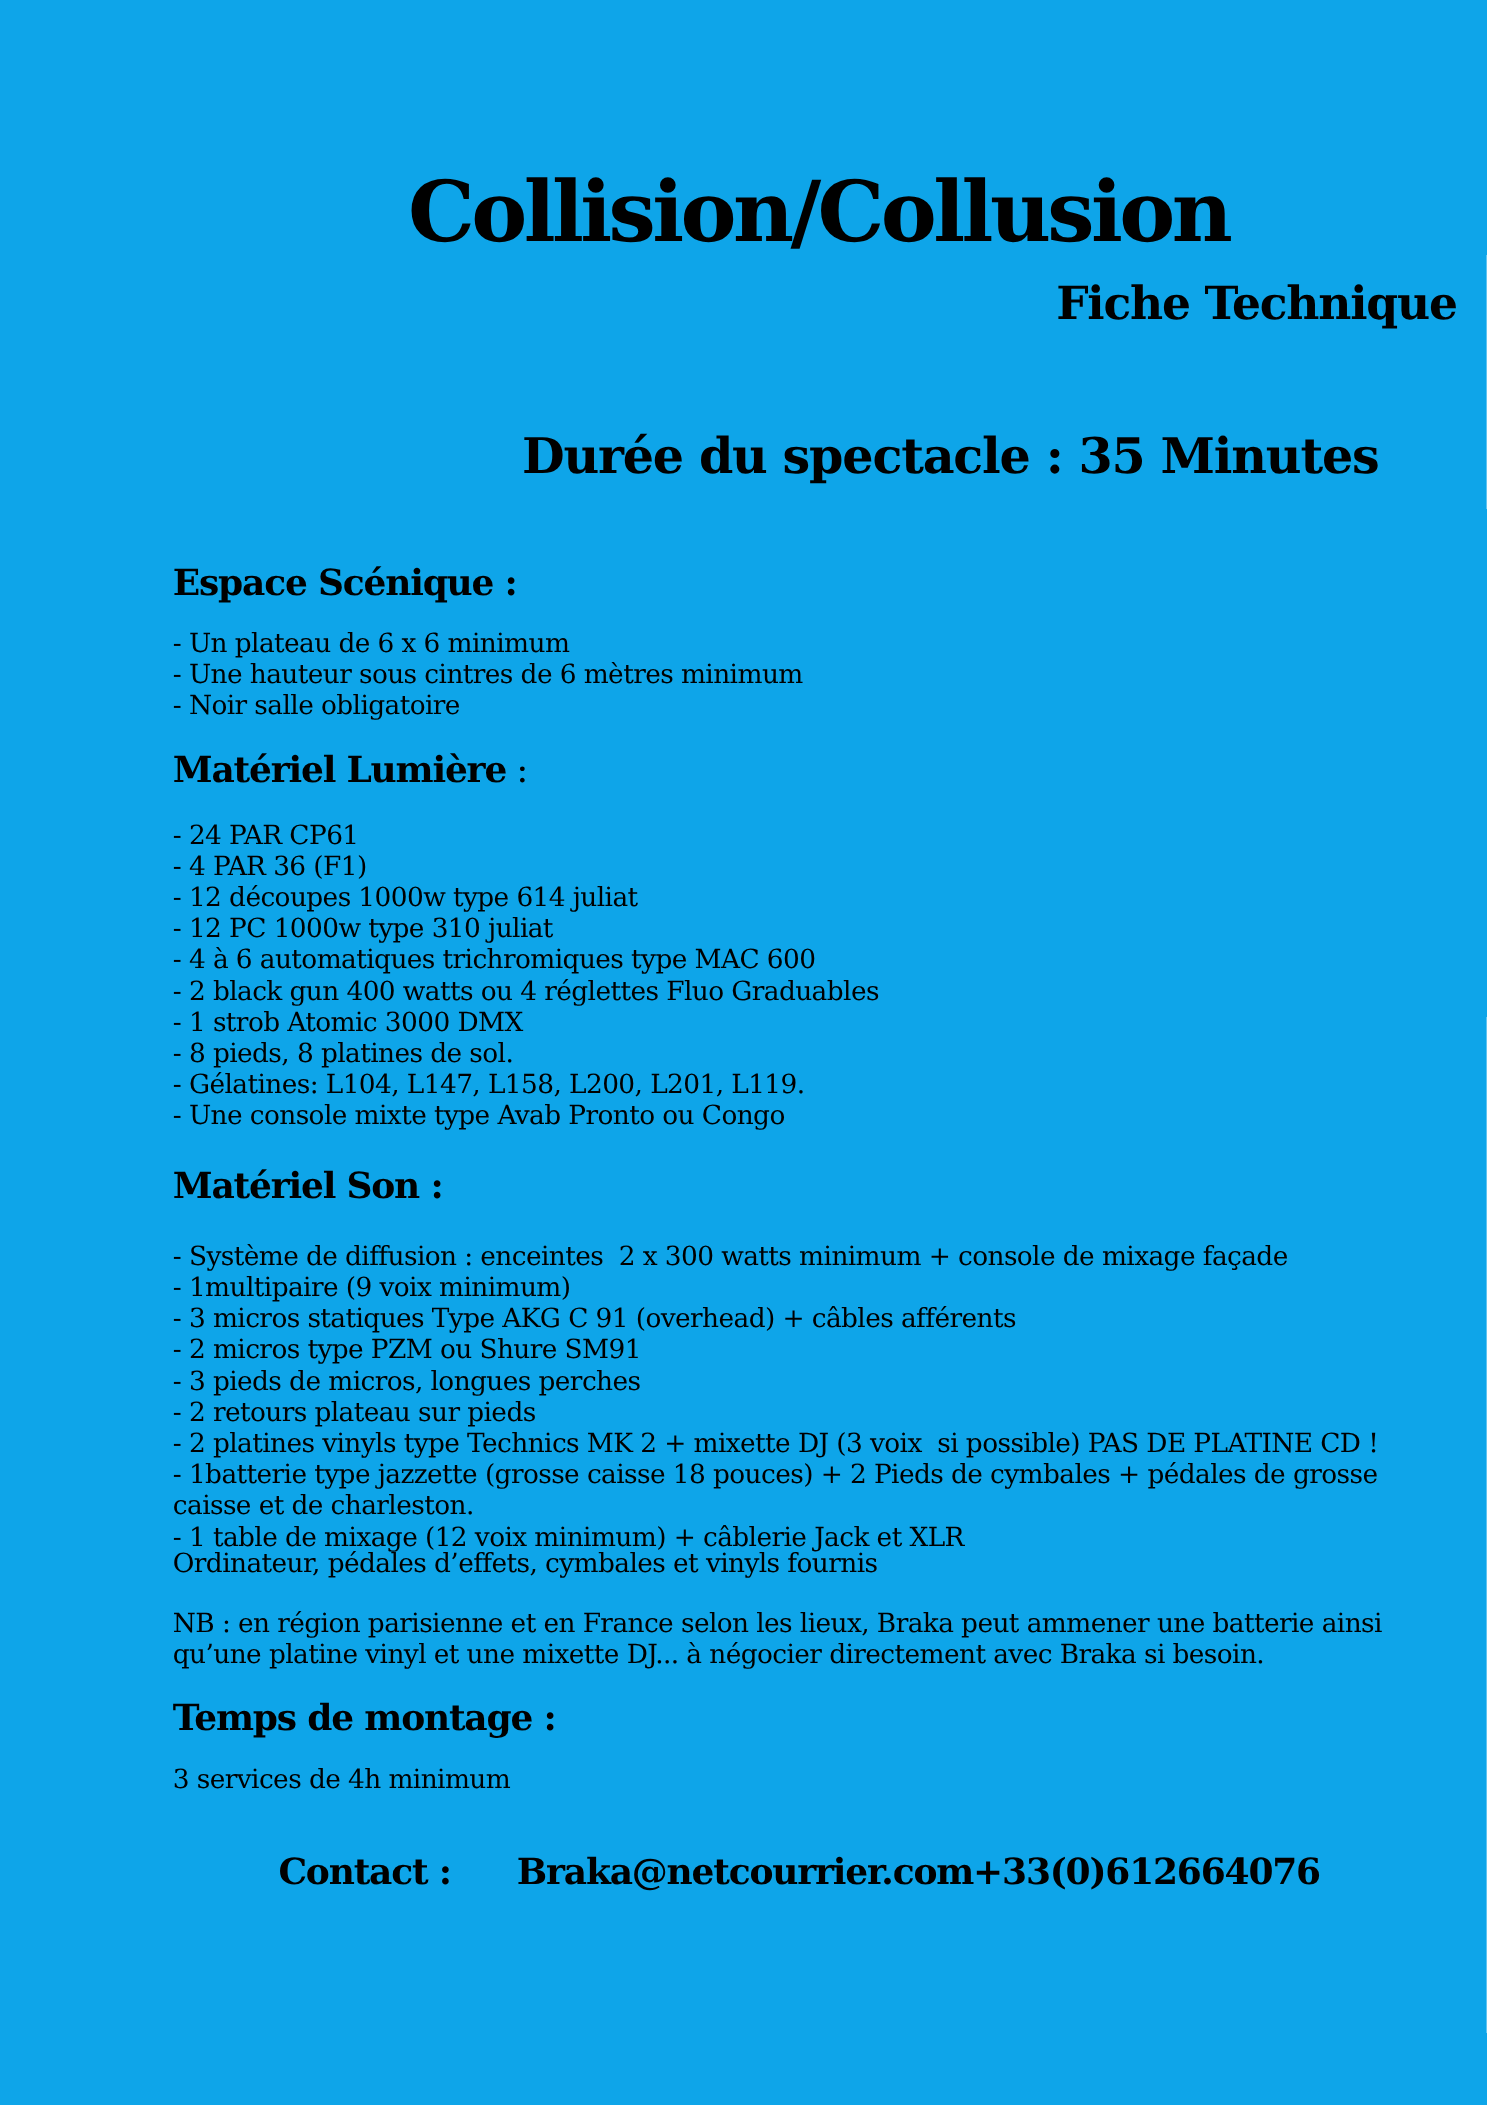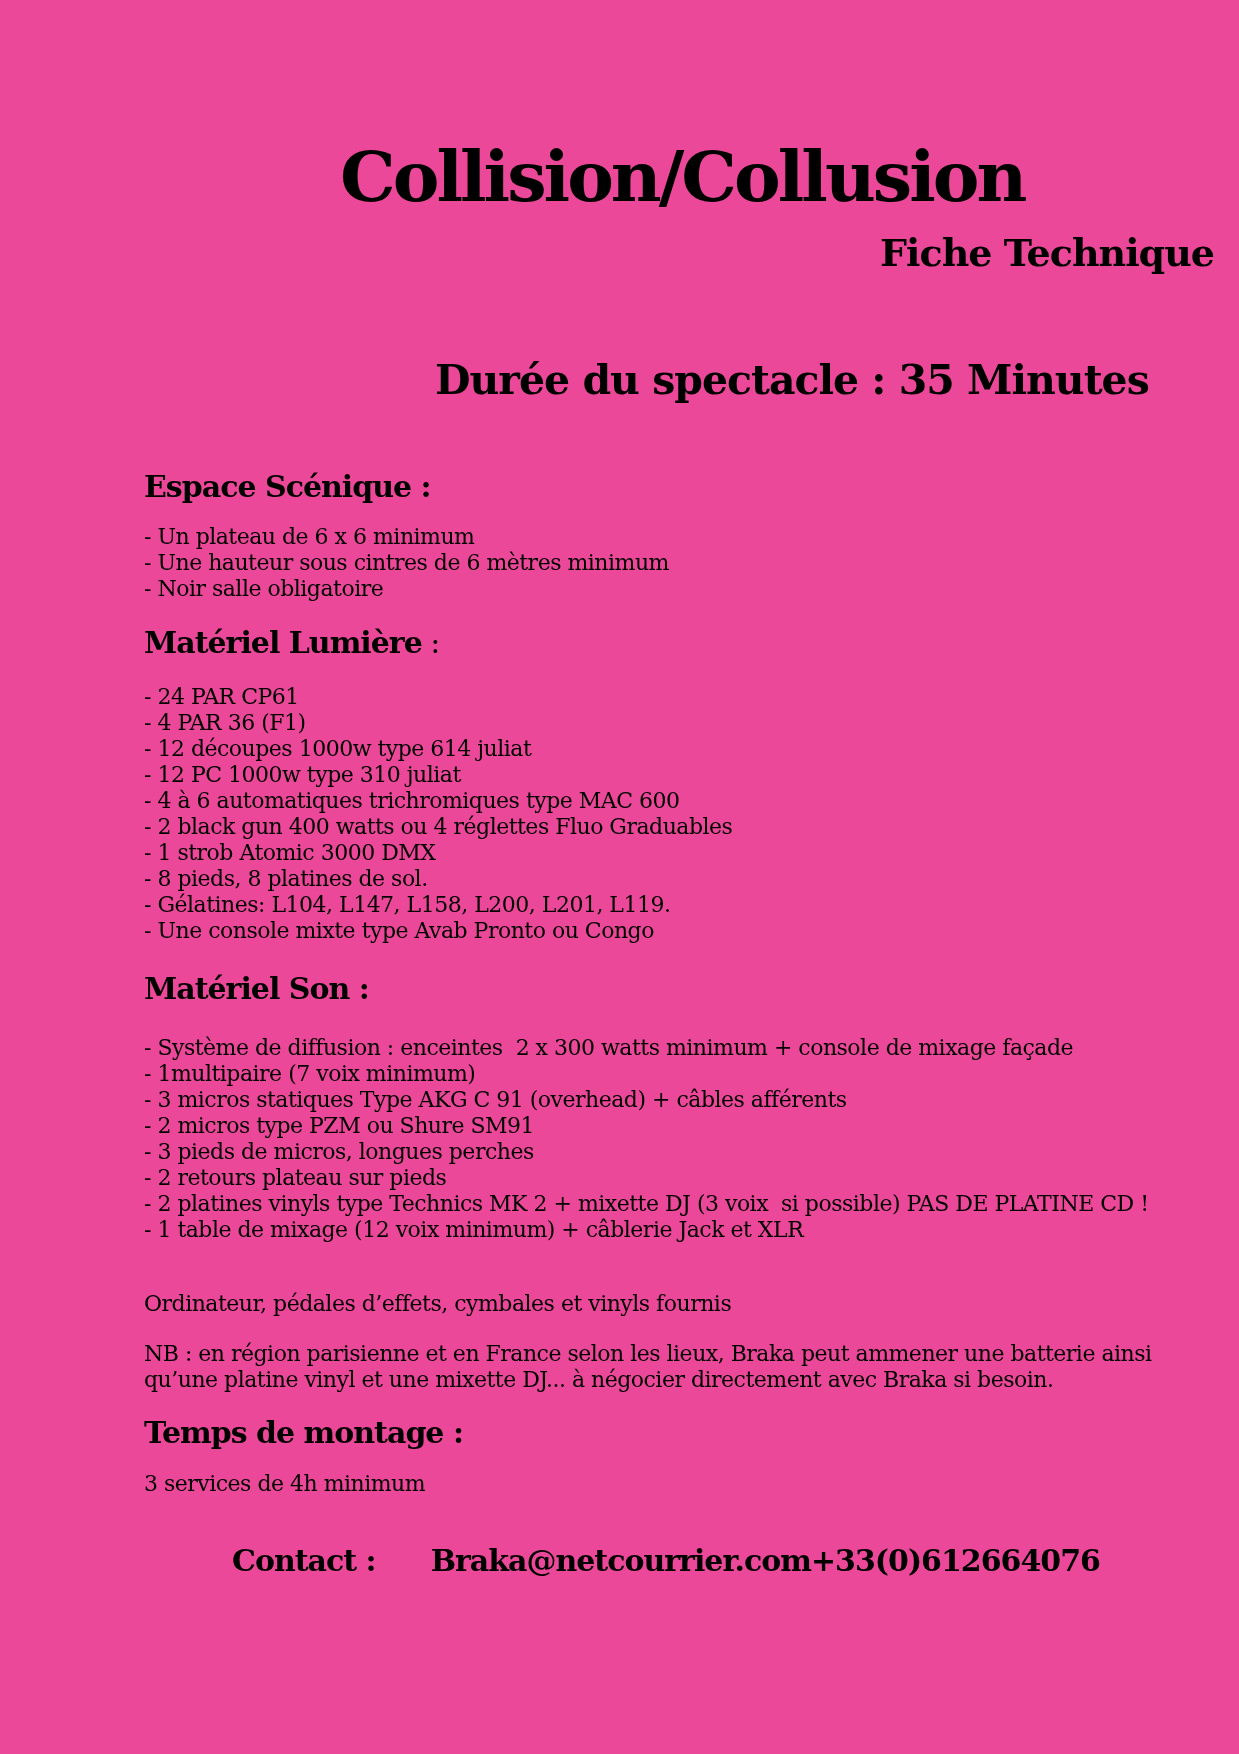--- a/index.html
+++ b/index.html
@@ -5,21 +5,21 @@
   html, body {
     margin: 0;
     padding: 0;
     background: #ffffff;
   }
   .page {
     position: relative;
     width: 1239px;
     height: 1754px;
     margin: 0 auto;
-    background: #ec4899;
+    background: #0ea5e9;
     color: #000000;
     font-family: "DejaVu Serif", serif;
     overflow: hidden;
   }
   .abs { position: absolute; }
   .doc-title {
     left: 340px;
     top: 138px;
     font-size: 70px;
     font-weight: bold;
@@ -102,26 +102,28 @@
       <div class="line">- 1 strob Atomic 3000 DMX</div>
       <div class="line">- 8 pieds, 8 platines de sol.</div>
       <div class="line">- Gélatines: L104, L147, L158, L200, L201, L119.</div>
       <div class="line">- Une console mixte type Avab Pronto ou Congo</div>
     </div>
 
   <div class="abs section-heading" style="top:971px">Matériel Son :</div>
 
   <div class="abs body-block" style="top:1035px">
       <div class="line">- Système de diffusion : enceintes  2 x 300 watts minimum + console de mixage façade</div>
-      <div class="line">- 1multipaire (7 voix minimum)</div>
+      <div class="line">- 1multipaire (9 voix minimum)</div>
       <div class="line">- 3 micros statiques Type AKG C 91 (overhead) + câbles afférents</div>
       <div class="line">- 2 micros type PZM ou Shure SM91</div>
       <div class="line">- 3 pieds de micros, longues perches</div>
       <div class="line">- 2 retours plateau sur pieds</div>
       <div class="line">- 2 platines vinyls type Technics MK 2 + mixette DJ (3 voix  si possible) PAS DE PLATINE CD !</div>
+      <div class="line">- 1batterie type jazzette (grosse caisse 18 pouces) + 2 Pieds de cymbales + pédales de grosse
+caisse et de charleston.</div>
       <div class="line">- 1 table de mixage (12 voix minimum) + câblerie Jack et XLR</div>
     </div>
 
   <div class="abs body-block note" style="top:1341px">NB : en région parisienne et en France selon les lieux, Braka peut ammener une batterie ainsi
 qu’une platine vinyl et une mixette DJ... à négocier directement avec Braka si besoin.</div>
 
   <div class="abs body-block note" style="top:1291px">Ordinateur, pédales d’effets, cymbales et vinyls fournis</div>
 
   <div class="abs section-heading" style="top:1415px">Temps de montage :</div>
 

